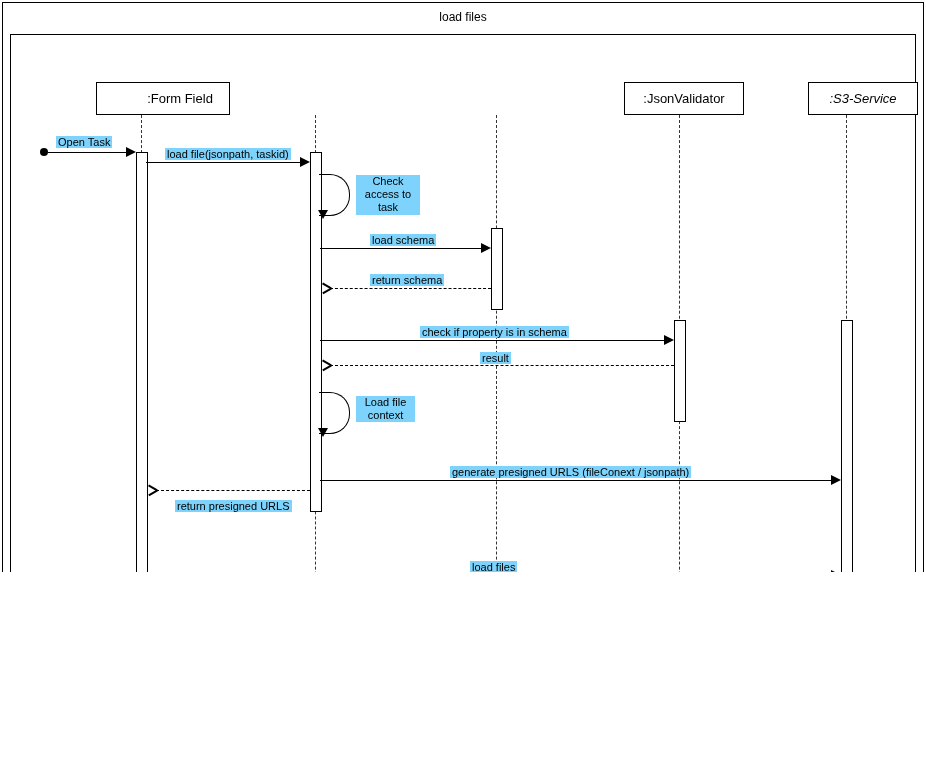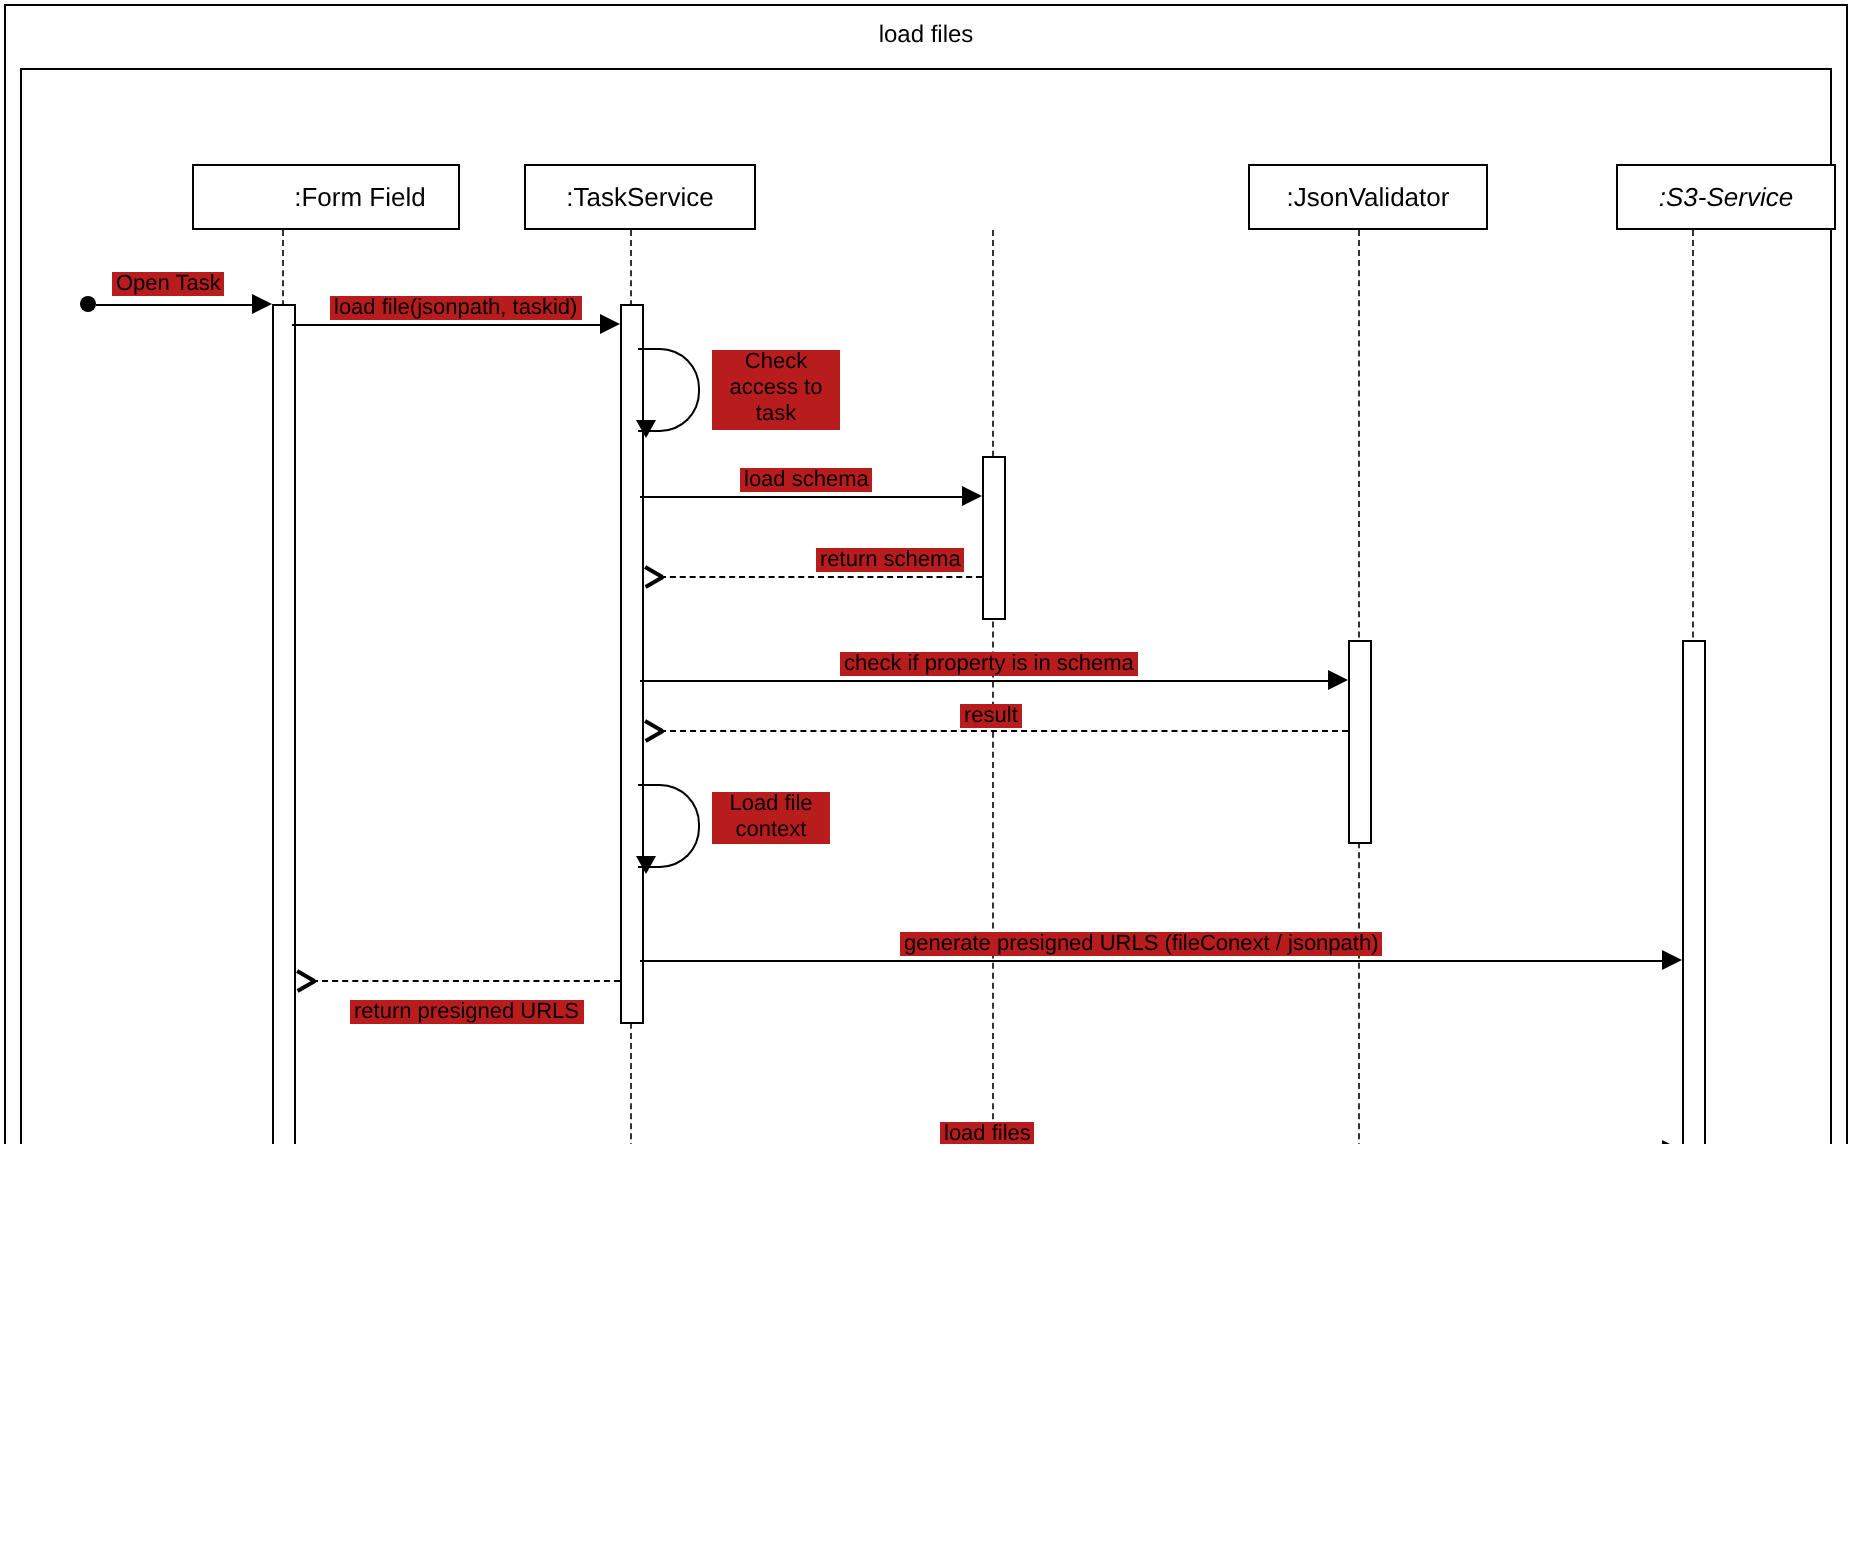--- a/index.html
+++ b/index.html
@@ -9,35 +9,34 @@
 .title { position: absolute; top: 10px; left: 0; width: 926px; text-align: center; font-size: 12px; }
 .participant-box { position: absolute; border: 1px solid #000; background: #fff; text-align: center; font-size: 13px; padding: 8px 4px; top: 82px; }
 .lifeline { position: absolute; border-left: 1.5px dashed #333; top: 115px; height: 560px; }
 .activation { position: absolute; background: #fff; border: 1px solid #000; width: 10px; }
 .arrow-line { position: absolute; height: 1px; background: #000; }
 .arrow-line.dashed { background: none; border-top: 1.5px dashed #000; background: transparent; height: 0; }
 .arrow-head-right { position: absolute; width: 0; height: 0; border-top: 5px solid transparent; border-bottom: 5px solid transparent; border-left: 10px solid #000; }
 .arrow-head-left-open { position: absolute; width: 10px; height: 10px; }
 .arrow-head-left-open::before { content: ''; position: absolute; width: 10px; height: 1.5px; background: #000; transform: rotate(30deg); top: 2px; left: 0; }
 .arrow-head-left-open::after { content: ''; position: absolute; width: 10px; height: 1.5px; background: #000; transform: rotate(-30deg); top: 7px; left: 0; }
-.label { position: absolute; font-size: 11px; background: #b91c1c; padding: 0 2px; white-space: nowrap; }
+.label { position: absolute; font-size: 11px; background: #7dd3fc; padding: 0 2px; white-space: nowrap; }
 .found-circle { position: absolute; width: 8px; height: 8px; background: #000; border-radius: 50%; }
 .self-arc { position: absolute; width: 30px; height: 40px; border: 1.5px solid #000; border-left: none; border-radius: 0 20px 20px 0; }
 .self-arrow { position: absolute; width: 0; height: 0; border-left: 5px solid transparent; border-right: 5px solid transparent; border-top: 9px solid #000; }
 </style>
 </head>
 <body>
 
 <div class="container">
   <div class="outer-border"></div>
   <div class="title">load files</div>
   <div class="inner-border"></div>
 
   <div class="participant-box" style="left:96px; width:90px;padding-left:38px;">:Form Field</div>
-  <div class="participant-box" style="left:262px; width:106px;">:TaskService</div>
   <div class="participant-box" style="left:624px; width:110px;">:JsonValidator</div>
   <div class="participant-box" style="left:808px; width:100px;font-style:italic;">:S3-Service</div>
 
   <div class="lifeline" style="left:141px;"></div>
   <div class="lifeline" style="left:315px;"></div>
   <div class="lifeline" style="left:496px;"></div>
   <div class="lifeline" style="left:679px;"></div>
   <div class="lifeline" style="left:846px;"></div>
 
   <div class="activation" style="left:136px; top:152px; height:500px;"></div>
@@ -58,21 +57,21 @@
   <div class="self-arc" style="left:319px; top:174px;"></div>
   <div class="self-arrow" style="left:318px; top:210px;"></div>
   <div class="label" style="left:356px; top:175px; white-space: normal; width: 60px; text-align: center; line-height: 1.2;">Check access to task</div>
 
   <div class="arrow-line" style="left:320px; top:248px; width:163px;"></div>
   <div class="arrow-head-right" style="left:481px; top:243px;"></div>
   <div class="label" style="left:370px; top:234px;">load schema</div>
 
   <div class="arrow-line dashed" style="left:330px; top:288px; width:161px;"></div>
   <div class="arrow-head-left-open" style="left:322px; top:283px;"></div>
-  <div class="label" style="left:370px; top:274px;margin-left:38px;">return schema</div>
+  <div class="label" style="left:370px; top:274px;">return schema</div>
 
   <div class="arrow-line" style="left:320px; top:340px; width:346px;"></div>
   <div class="arrow-head-right" style="left:664px; top:335px;"></div>
   <div class="label" style="left:420px; top:326px;">check if property is in schema</div>
 
   <div class="arrow-line dashed" style="left:330px; top:365px; width:344px;"></div>
   <div class="arrow-head-left-open" style="left:322px; top:360px;"></div>
   <div class="label" style="left:480px; top:352px;">result</div>
 
   <div class="self-arc" style="left:319px; top:392px;"></div>

